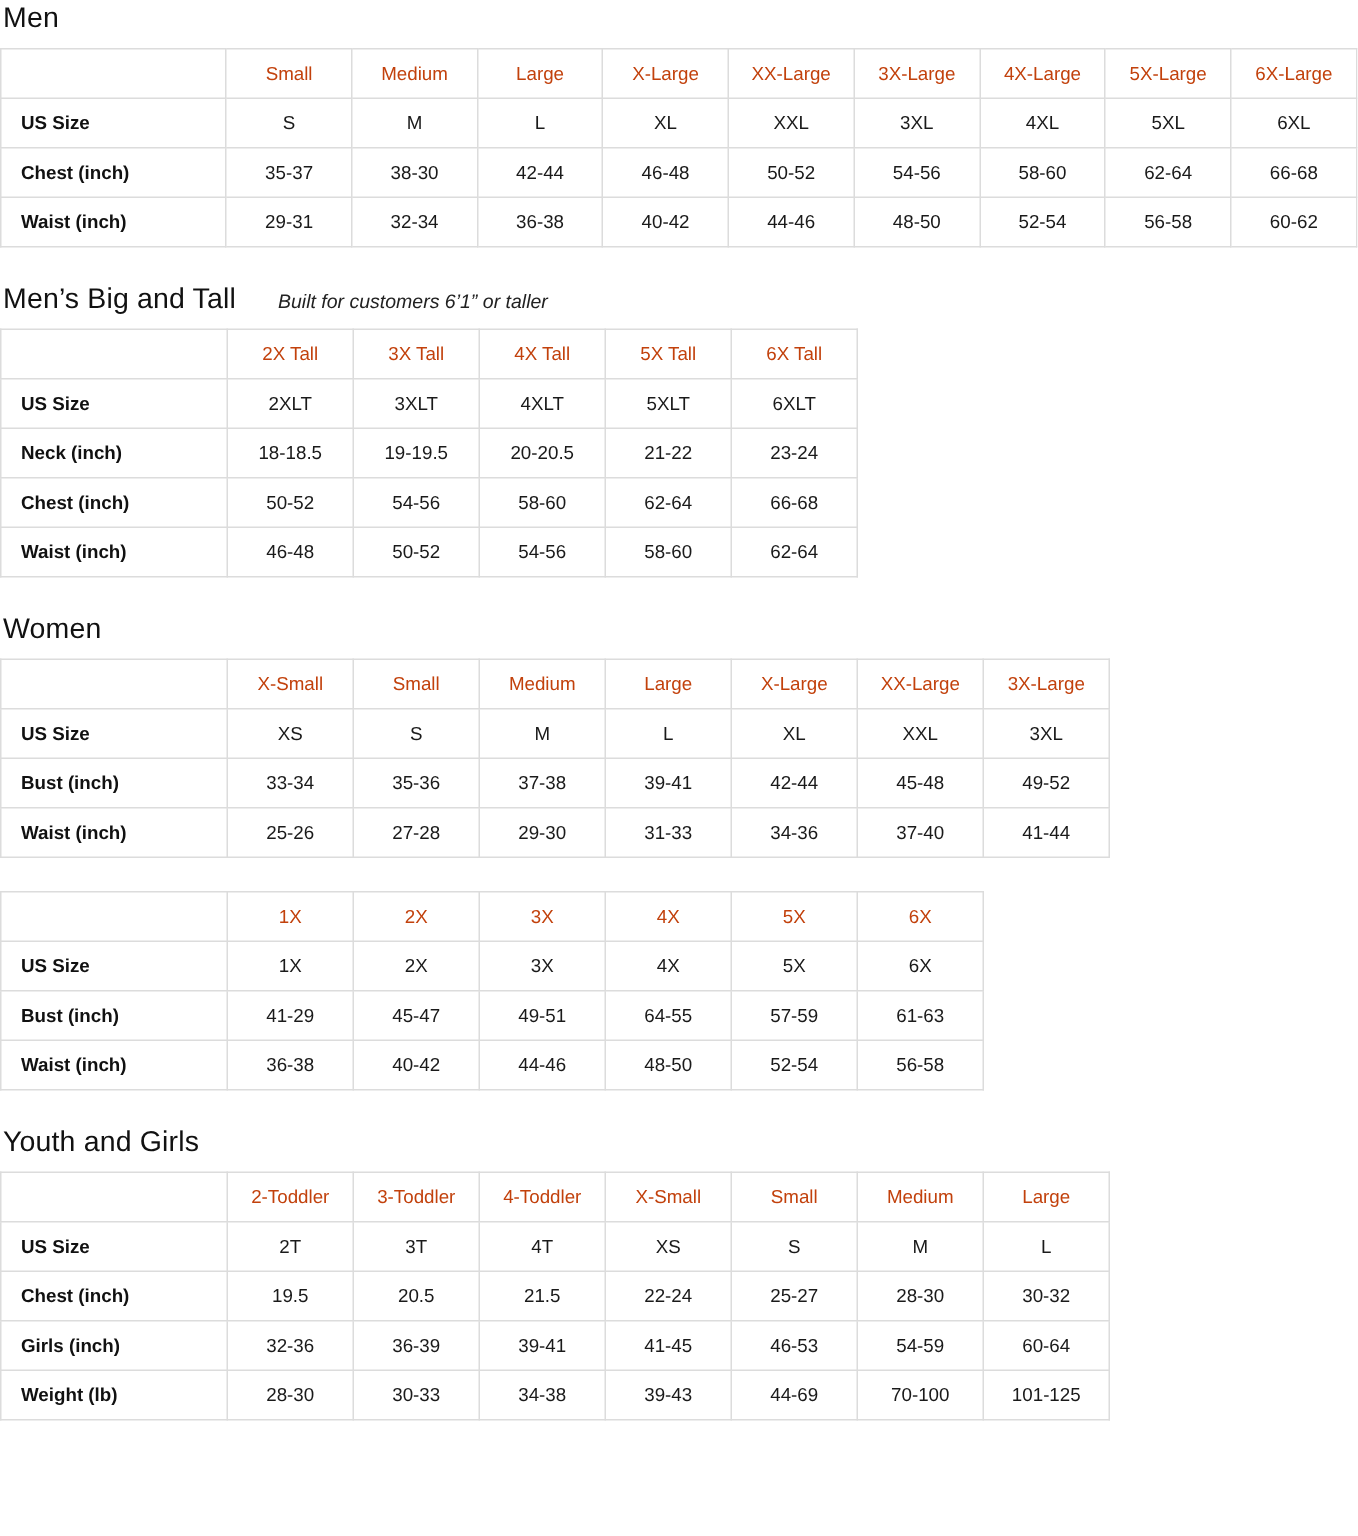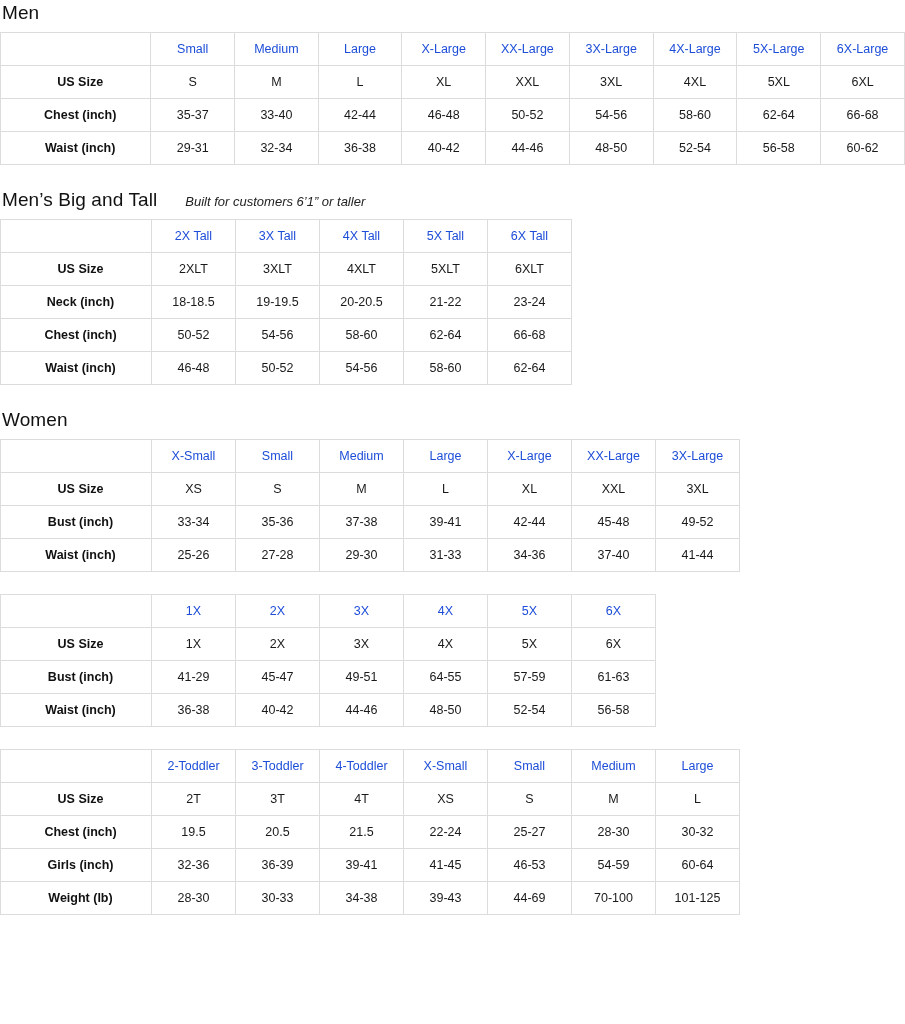--- a/index.html
+++ b/index.html
@@ -52,28 +52,28 @@
     height: 33px;
     font-size: 12.5px;
     color: #1a1a1a;
     text-align: center;
     vertical-align: middle;
     padding: 0 4px;
     box-sizing: border-box;
     white-space: nowrap;
   }
   table.size-table td.rowhead {
-    text-align: center;
+    text-align: left;
     font-weight: bold;
     padding-left: 13px;
     font-size: 12.5px;
     color: #111111;
   }
   table.size-table tr.header-row td {
-    color: #1d4ed8;
+    color: #c2410c;
     font-weight: normal;
   }
   table.size-table tr.header-row td.corner {
     border-left: 1px solid #dcdcdc;
   }
   
   col.c-label { width: 151px; }
   col.c-cell  { width: 84px; }
 
   .spacer-top { height: 0px; }
@@ -122,21 +122,21 @@
               <td>XL</td>
               <td>XXL</td>
               <td>3XL</td>
               <td>4XL</td>
               <td>5XL</td>
               <td>6XL</td>
             </tr>
             <tr>
               <td class="rowhead">Chest (inch)</td>
               <td>35-37</td>
-              <td>33-40</td>
+              <td>38-30</td>
               <td>42-44</td>
               <td>46-48</td>
               <td>50-52</td>
               <td>54-56</td>
               <td>58-60</td>
               <td>62-64</td>
               <td>66-68</td>
             </tr>
             <tr>
               <td class="rowhead">Waist (inch)</td>
@@ -315,20 +315,23 @@
               <td>40-42</td>
               <td>44-46</td>
               <td>48-50</td>
               <td>52-54</td>
               <td>56-58</td>
             </tr>
           </tbody>
         </table>
       </div>
       <div class="section">
+        <div class="section-head">
+          <div class="section-title">Youth and Girls</div>
+        </div>
         <table class="size-table">
           <colgroup>
             <col class="c-label">
             <col class="c-cell">
             <col class="c-cell">
             <col class="c-cell">
             <col class="c-cell">
             <col class="c-cell">
             <col class="c-cell">
             <col class="c-cell">

